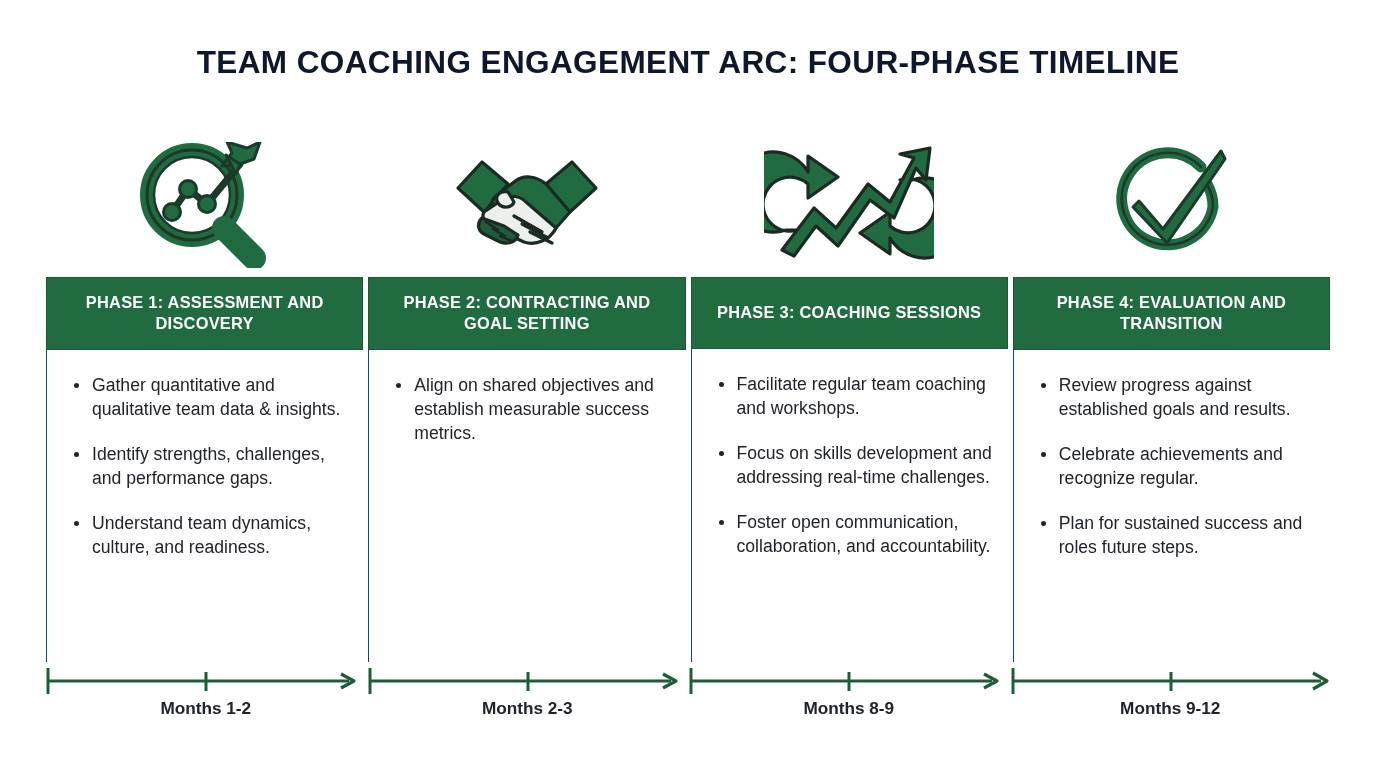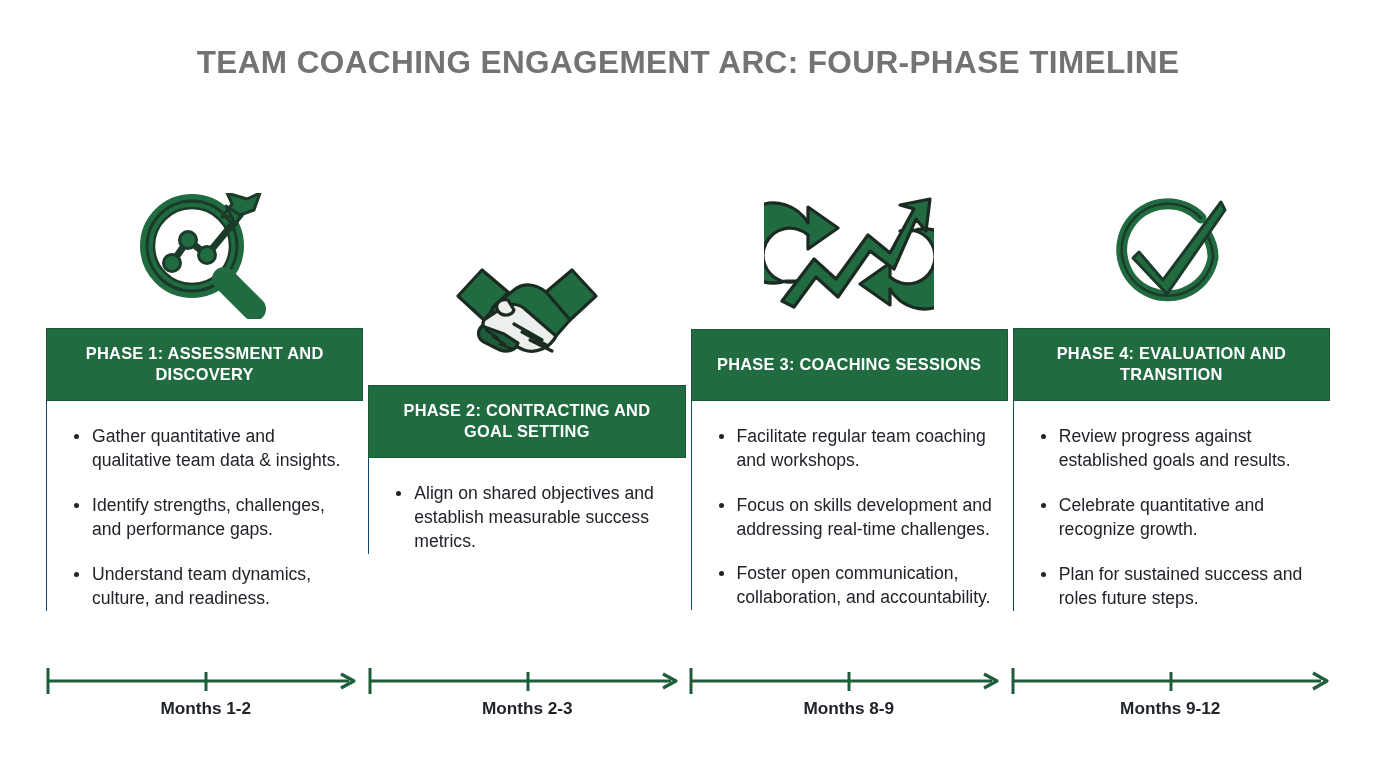--- a/index.html
+++ b/index.html
@@ -22,34 +22,33 @@
   
   #page-title {
     position: absolute;
     top: 44px;
     left: 0;
     width: 1376px;
     text-align: center;
     font-size: 31.5px;
     font-weight: bold;
     letter-spacing: 0.4px;
-    color: #737373;
+    color: #0f172a;
     white-space: nowrap;
   }
 
   
   #phases {
     position: absolute;
     top: 132px;
     left: 46px;
     width: 1284px;
     height: 530px;
     display: flex;
     gap: 5px;
-    align-items: center;
   }
 
   .phase {
     position: relative;
     flex: 1 1 0;
     display: flex;
     flex-direction: column;
   }
 
   
@@ -248,21 +247,21 @@
             <path d="M92 22 A46 46 0 1 0 104 62 A46 46 0 0 0 98 39" fill="none" stroke="#1b3a2a" stroke-width="2.6"></path>
 
             <path d="M30 56 L54 84 L112 6 L116 14 L58 98 L24 62 Z" fill="#216B41"></path>
           </g>
         </svg>
       </div>
       <div class="phase-header">PHASE 4: EVALUATION AND TRANSITION</div>
       <div class="phase-body">
         <ul class="bullet-list">
           <li class="bullet-item">Review progress against established goals and results.</li>
-          <li class="bullet-item">Celebrate quantitative and recognize growth.</li>
+          <li class="bullet-item">Celebrate achievements and recognize regular.</li>
           <li class="bullet-item">Plan for sustained success and roles future steps.</li>
         </ul>
       </div>
     </div>
 
   </div>
 
   <div id="timeline">
 
     <div class="tl-seg">

